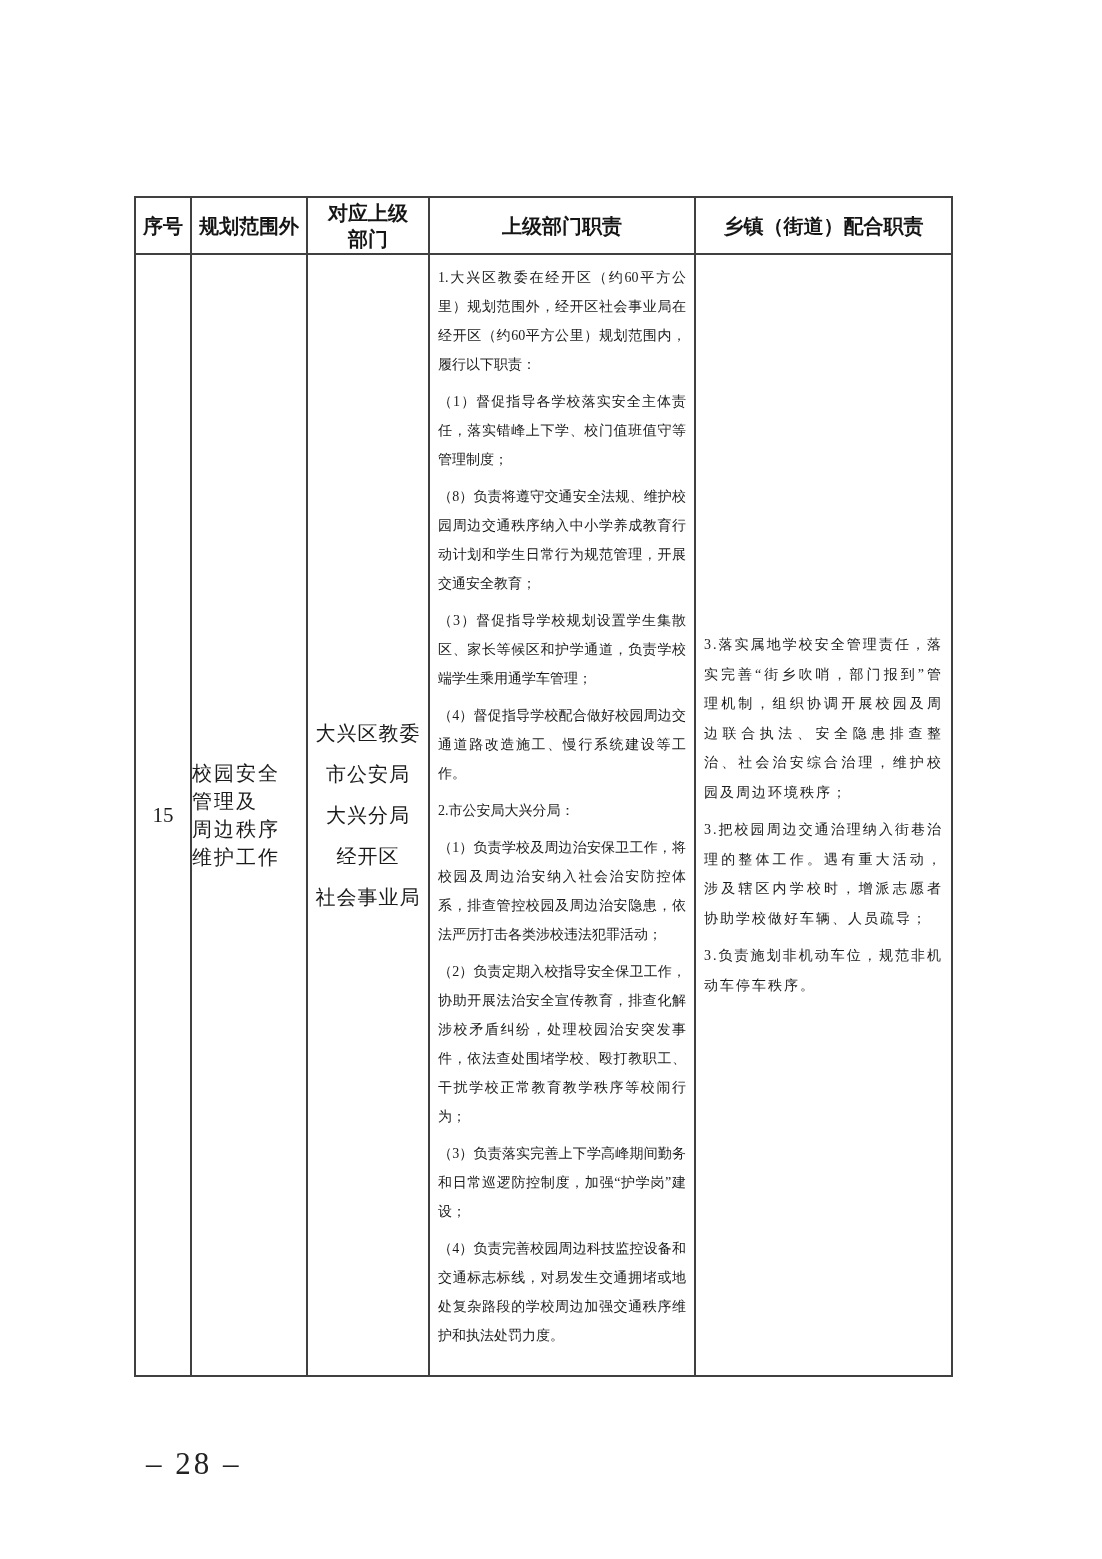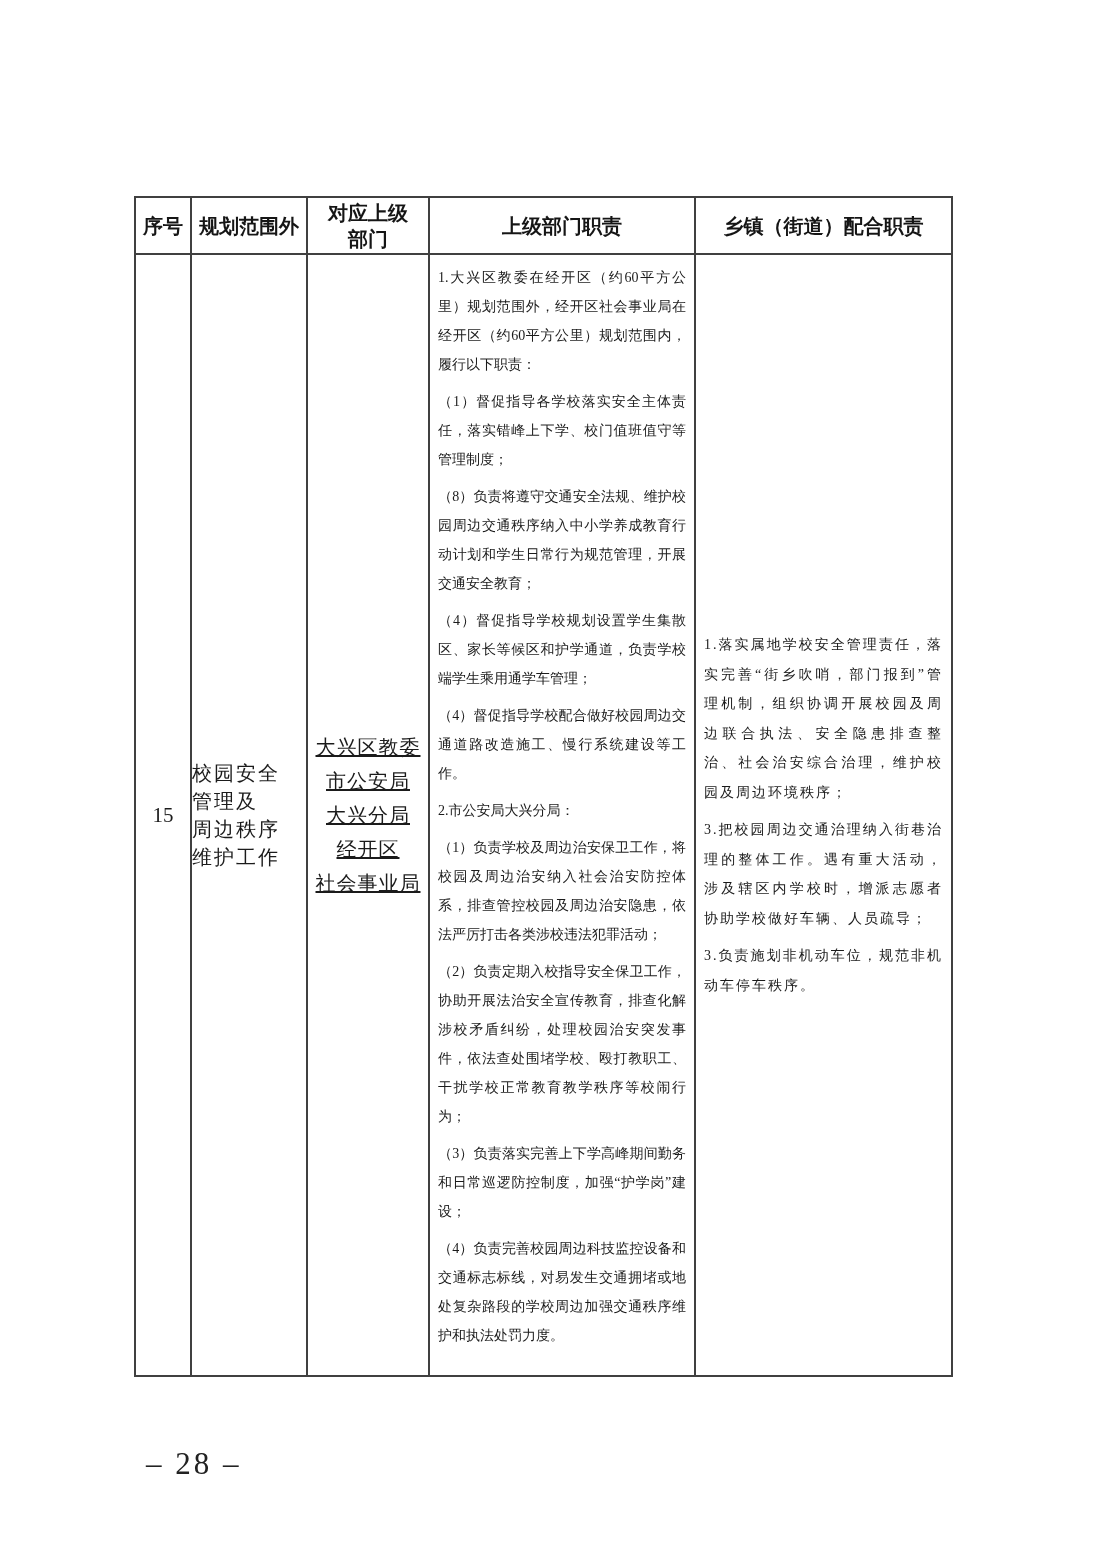--- a/index.html
+++ b/index.html
@@ -51,24 +51,23 @@
     vertical-align: middle;
     font-size: 20px;
     line-height: 28px;
     white-space: pre-line;
     letter-spacing: 2px;
   }
   td.c-dept {
     text-align: center;
     vertical-align: middle;
     font-size: 20px;
-    line-height: 34px;
+    line-height: 41px;
     white-space: pre-line;
     letter-spacing: 1px;
-    text-decoration: underline;
   }
   td.c-duties {
     vertical-align: top;
     padding: 7px 8px 6px 9px;
     overflow: hidden;
   }
   td.c-township {
     vertical-align: middle;
     padding: 6px 10px 6px 12px;
     overflow: hidden;
@@ -124,30 +123,30 @@
 维护工作</td>
         <td class="c-dept">大兴区教委
 市公安局
 大兴分局
 经开区
 社会事业局</td>
         <td class="c-duties">
           <p class="duty-p">1.大兴区教委在经开区（约60平方公里）规划范围外，经开区社会事业局在经开区（约60平方公里）规划范围内，履行以下职责：</p>
           <p class="duty-p">（1）督促指导各学校落实安全主体责任，落实错峰上下学、校门值班值守等管理制度；</p>
           <p class="duty-p">（8）负责将遵守交通安全法规、维护校园周边交通秩序纳入中小学养成教育行动计划和学生日常行为规范管理，开展交通安全教育；</p>
-          <p class="duty-p">（4）督促指导学校规划设置学生集散区、家长等候区和护学通道，负责学校端学生乘用通学车管理；</p>
+          <p class="duty-p">（3）督促指导学校规划设置学生集散区、家长等候区和护学通道，负责学校端学生乘用通学车管理；</p>
           <p class="duty-p">（4）督促指导学校配合做好校园周边交通道路改造施工、慢行系统建设等工作。</p>
           <p class="duty-p">2.市公安局大兴分局：</p>
           <p class="duty-p">（1）负责学校及周边治安保卫工作，将校园及周边治安纳入社会治安防控体系，排查管控校园及周边治安隐患，依法严厉打击各类涉校违法犯罪活动；</p>
           <p class="duty-p">（2）负责定期入校指导安全保卫工作，协助开展法治安全宣传教育，排查化解涉校矛盾纠纷，处理校园治安突发事件，依法查处围堵学校、殴打教职工、干扰学校正常教育教学秩序等校闹行为；</p>
           <p class="duty-p">（3）负责落实完善上下学高峰期间勤务和日常巡逻防控制度，加强“护学岗”建设；</p>
           <p class="duty-p">（4）负责完善校园周边科技监控设备和交通标志标线，对易发生交通拥堵或地处复杂路段的学校周边加强交通秩序维护和执法处罚力度。</p>
         </td>
         <td class="c-township">
-          <p class="duty-p">1.落实属地学校安全管理责任，落实完善“街乡吹哨，部门报到”管理机制，组织协调开展校园及周边联合执法、安全隐患排查整治、社会治安综合治理，维护校园及周边环境秩序；</p>
+          <p class="duty-p">3.落实属地学校安全管理责任，落实完善“街乡吹哨，部门报到”管理机制，组织协调开展校园及周边联合执法、安全隐患排查整治、社会治安综合治理，维护校园及周边环境秩序；</p>
           <p class="duty-p">3.把校园周边交通治理纳入街巷治理的整体工作。遇有重大活动，涉及辖区内学校时，增派志愿者协助学校做好车辆、人员疏导；</p>
           <p class="duty-p">3.负责施划非机动车位，规范非机动车停车秩序。</p>
         </td>
       </tr>
     </tbody>
   </table>
 
   <div class="page-number">– 28 –</div>
 
 </div>

